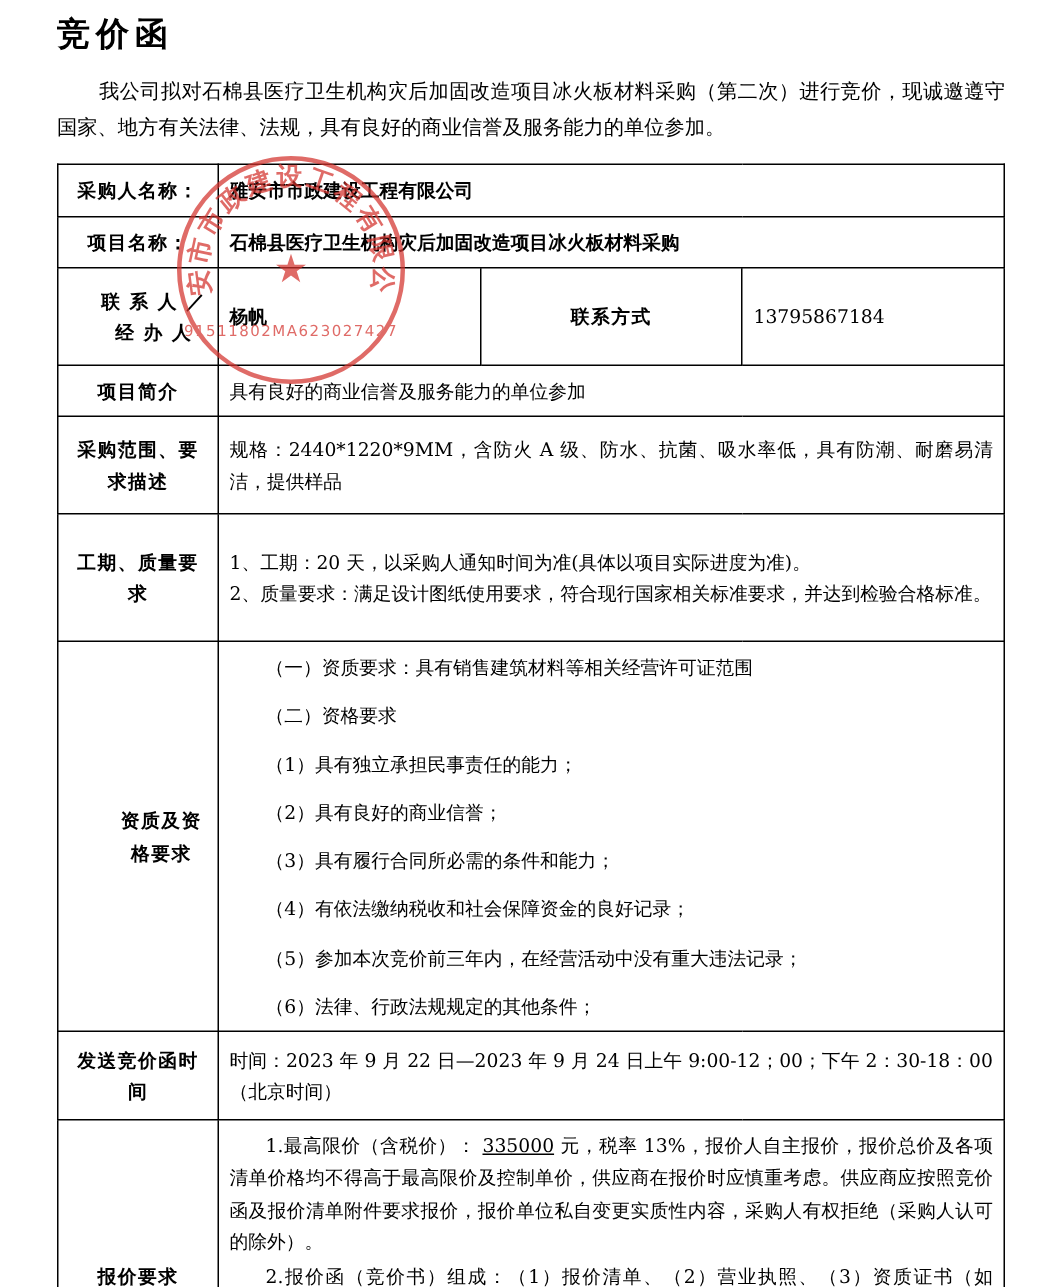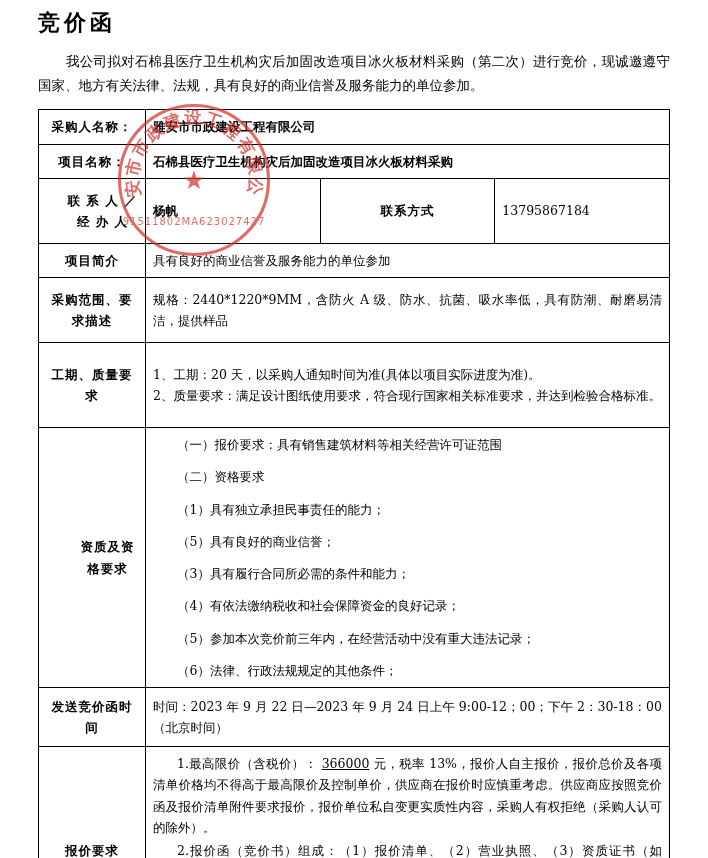--- a/index.html
+++ b/index.html
@@ -174,37 +174,37 @@
         <td class="val normal" colspan="3">规格：2440*1220*9MM，含防火 A 级、防水、抗菌、吸水率低，具有防潮、耐磨易清洁，提供样品</td>
       </tr>
       <tr>
         <td class="lbl" style="height:72px;">工期、质量要求</td>
         <td class="val normal" colspan="3" style="white-space:pre-line;">1、工期：20 天，以采购人通知时间为准(具体以项目实际进度为准)。
 2、质量要求：满足设计图纸使用要求，符合现行国家相关标准要求，并达到检验合格标准。</td>
       </tr>
       <tr>
         <td class="lbl" style="height:240px;padding-left:38px;">资质及资格要求</td>
         <td class="val normal qual-list" colspan="3">
-          <p>（一）报价要求：具有销售建筑材料等相关经营许可证范围</p>
+          <p>（一）资质要求：具有销售建筑材料等相关经营许可证范围</p>
           <p>（二）资格要求</p>
           <p>（1）具有独立承担民事责任的能力；</p>
-          <p>（5）具有良好的商业信誉；</p>
+          <p>（2）具有良好的商业信誉；</p>
           <p>（3）具有履行合同所必需的条件和能力；</p>
           <p>（4）有依法缴纳税收和社会保障资金的良好记录；</p>
           <p>（5）参加本次竞价前三年内，在经营活动中没有重大违法记录；</p>
           <p>（6）法律、行政法规规定的其他条件；</p>
         </td>
       </tr>
       <tr>
         <td class="lbl" style="height:46px;">发送竞价函时间</td>
         <td class="val normal" colspan="3">时间：2023 年 9 月 22 日—2023 年 9 月 24 日上午 9:00-12；00；下午 2：30-18：00（北京时间）</td>
       </tr>
       <tr>
         <td class="lbl">报价要求</td>
         <td class="val normal req-list" colspan="3">
-          <p>1.最高限价（含税价）：  <span class="underline-val">366000</span> 元，税率 13%，报价人自主报价，报价总价及各项清单价格均不得高于最高限价及控制单价，供应商在报价时应慎重考虑。供应商应按照竞价函及报价清单附件要求报价，报价单位私自变更实质性内容，采购人有权拒绝（采购人认可的除外）。</p>
+          <p>1.最高限价（含税价）：  <span class="underline-val">335000</span> 元，税率 13%，报价人自主报价，报价总价及各项清单价格均不得高于最高限价及控制单价，供应商在报价时应慎重考虑。供应商应按照竞价函及报价清单附件要求报价，报价单位私自变更实质性内容，采购人有权拒绝（采购人认可的除外）。</p>
           <p>2.报价函（竞价书）组成：（1）报价清单、（2）营业执照、（3）资质证书（如有）、（4）授权委托书（适用于授权委托人竞价）、（5）法定代表人身份证复印件（适用于法定代表人竞价）（6）授权委托人身份证复印件及近 3 个月连续社保缴纳证明（适用于授权委托人竞价）、（7）资格要求承诺函。上述报价函组成附件均需盖章，格式自拟，并胶装成册后密封盖章，不得散页和未密封递交。</p>
         </td>
       </tr>
     </tbody>
   </table>
 
 </div>
 
 </body></html>

